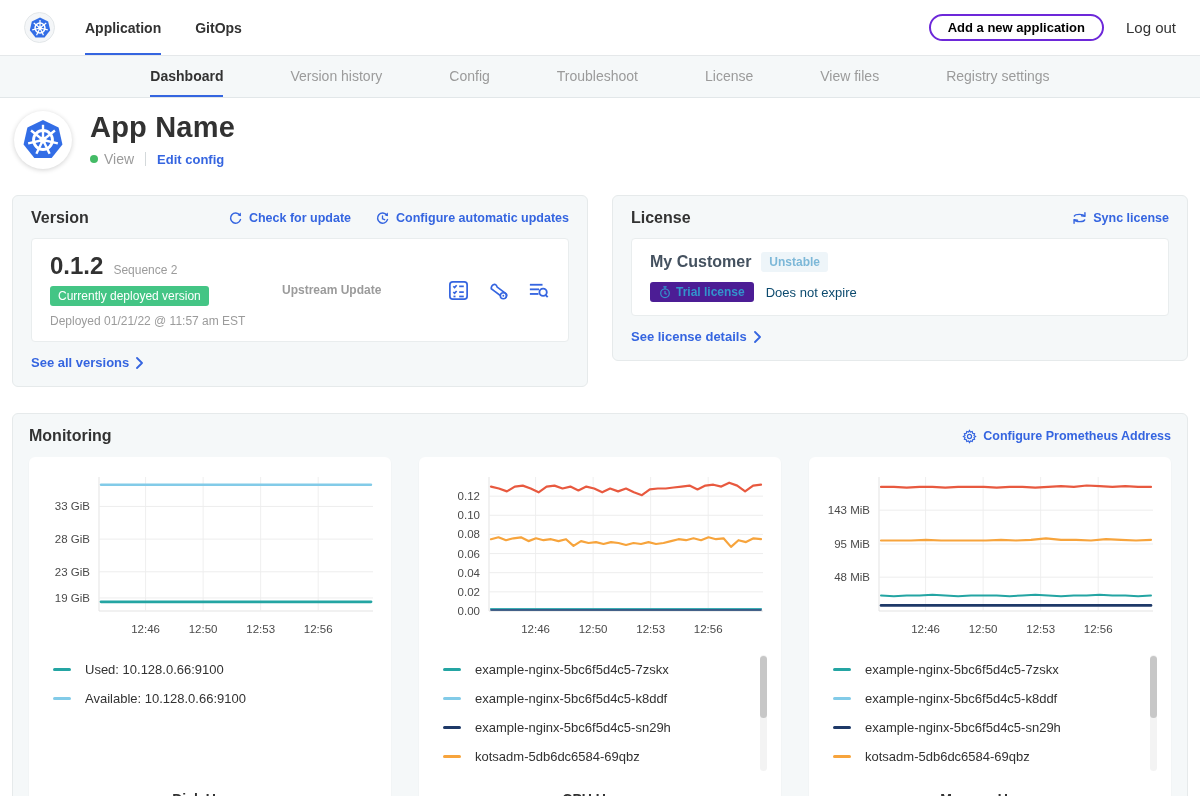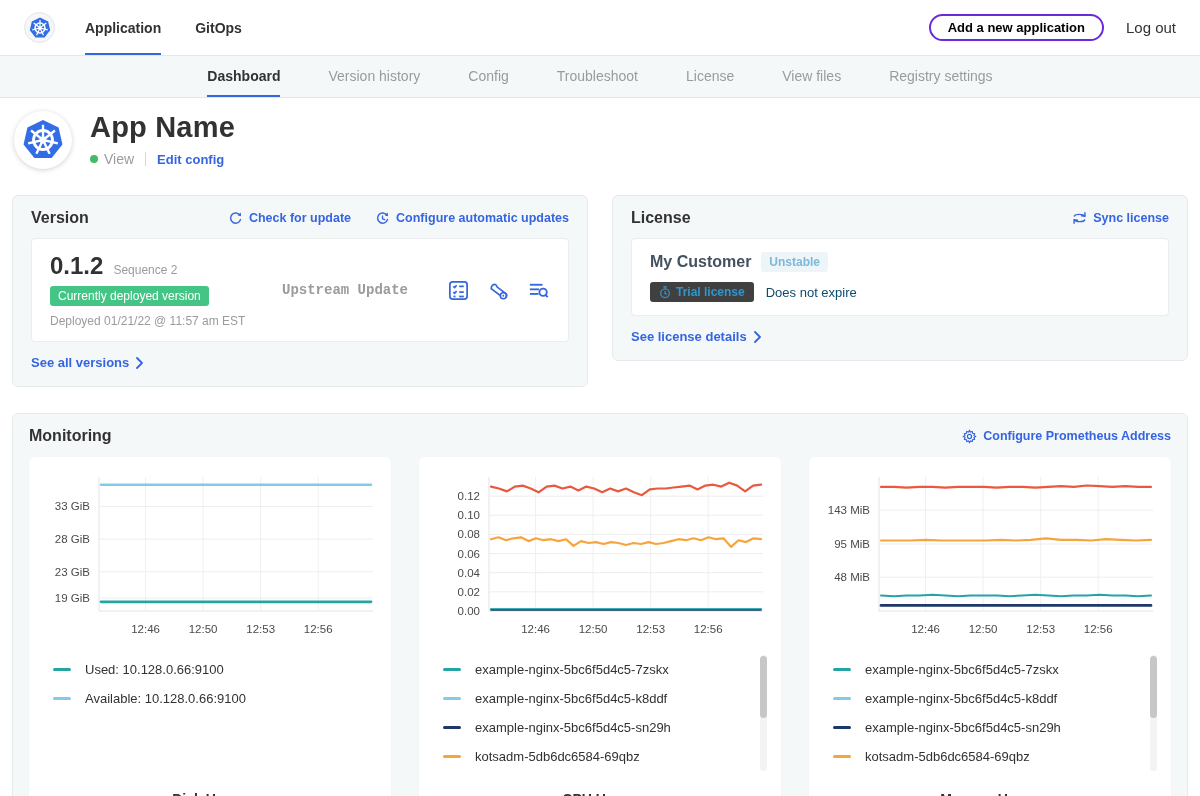--- a/index.html
+++ b/index.html
@@ -17,21 +17,21 @@
     color:#323232; cursor:pointer; border-bottom:2px solid transparent; padding-top:2px; }
   .topnav-tab.active { border-bottom-color:#3565e0; }
   .topnav-right { margin-left:auto; display:flex; align-items:center; gap:22px; }
   .add-app-btn { border:2px solid #6d28d9; color:#000000; background:#fff;
     border-radius:17px; font-size:13px; font-weight:700; padding:4px 17px; cursor:pointer;
     font-family:inherit; }
   .logout { font-size:15px; color:#323232; cursor:pointer; }
 
   
   .subnav { height:42px; background:#f5f8f9; border-bottom:1px solid #e2e7e9;
-    display:flex; justify-content:center; gap:48px; }
+    display:flex; justify-content:center; gap:67px; }
   .subnav-item { display:flex; align-items:center; font-size:14px; color:#9b9b9b;
     cursor:pointer; border-bottom:2px solid transparent; }
   .subnav-item.active { color:#323232; font-weight:700; border-bottom-color:#3565e0; }
 
   
   .app-header { display:flex; align-items:flex-start; padding:13px 0 0 14px; height:88px; }
   .app-logo { width:58px; height:58px; border-radius:50%; background:#fff;
     box-shadow:0 1px 5px rgba(0,0,0,.18); display:flex; align-items:center;
     justify-content:center; margin-right:18px; }
   .app-title { font-size:29px; font-weight:700; letter-spacing:.2px; }
@@ -57,32 +57,32 @@
 
   .version-card { width:576px; }
   .version-flex { display:flex; align-items:center; }
   .ver-col1 { width:232px; }
   .ver-line1 { display:flex; align-items:baseline; gap:10px; }
   .ver-num { font-size:24px; font-weight:700; }
   .ver-seq { font-size:12px; color:#9b9b9b; }
   .deployed-badge { display:inline-block; background:#44c585; color:#fff; font-size:12px;
     font-weight:400; border-radius:3px; padding:3px 8px; margin-top:6px; }
   .deployed-at { font-size:12px; color:#9b9b9b; margin-top:8px; }
-  .ver-source { flex:1; font-size:14px; font-weight:700; color:#9b9b9b;font-family:Liberation Mono, monospace; }
+  .ver-source { flex:1; font-size:12px; font-weight:700; color:#9b9b9b; }
   .ver-icons { display:flex; gap:17px; align-items:center; }
   .ver-icons .ic { color:#3565e0; cursor:pointer; display:flex; }
 
   .license-card { flex:1; align-self:flex-start; }
   .lic-line1 { display:flex; align-items:center; gap:10px; }
   .lic-name { font-size:16px; font-weight:700; color:#44515f; }
   .chan-badge { font-size:12px; font-weight:700; color:#7db8d8; background:#eef5f9;
     border-radius:3px; padding:3px 8px; }
   .lic-line2 { display:flex; align-items:center; gap:12px; margin-top:10px; }
   .type-badge { display:flex; align-items:center; gap:5px; font-size:12px; font-weight:700;
-    color:#3394cc; background:#404040; border-radius:3px; padding:3px 9px; }
+    color:#3394cc; background:#4c1d95; border-radius:3px; padding:3px 9px; }
   .expiry { font-size:13px; color:#0c4a6e; }
 
   
   .monitoring { margin-top:26px; padding:13px 16px 16px 16px; }
   .charts-row { display:flex; gap:28px; margin-top:12px; }
   .chart-card { width:362px; background:#fff; border-radius:6px;
     box-shadow:0 1px 2px rgba(0,0,0,.05); padding:12px 12px 10px 12px; }
   .chart-svg { width:100%; display:block; }
   .chart-svg text.tick { font-size:11.5px; fill:#4a4a4a; font-family:"Liberation Sans",sans-serif; }
   .legend-wrap { position:relative; height:124px; margin-top:6px; padding:2px 18px 0 12px; }

